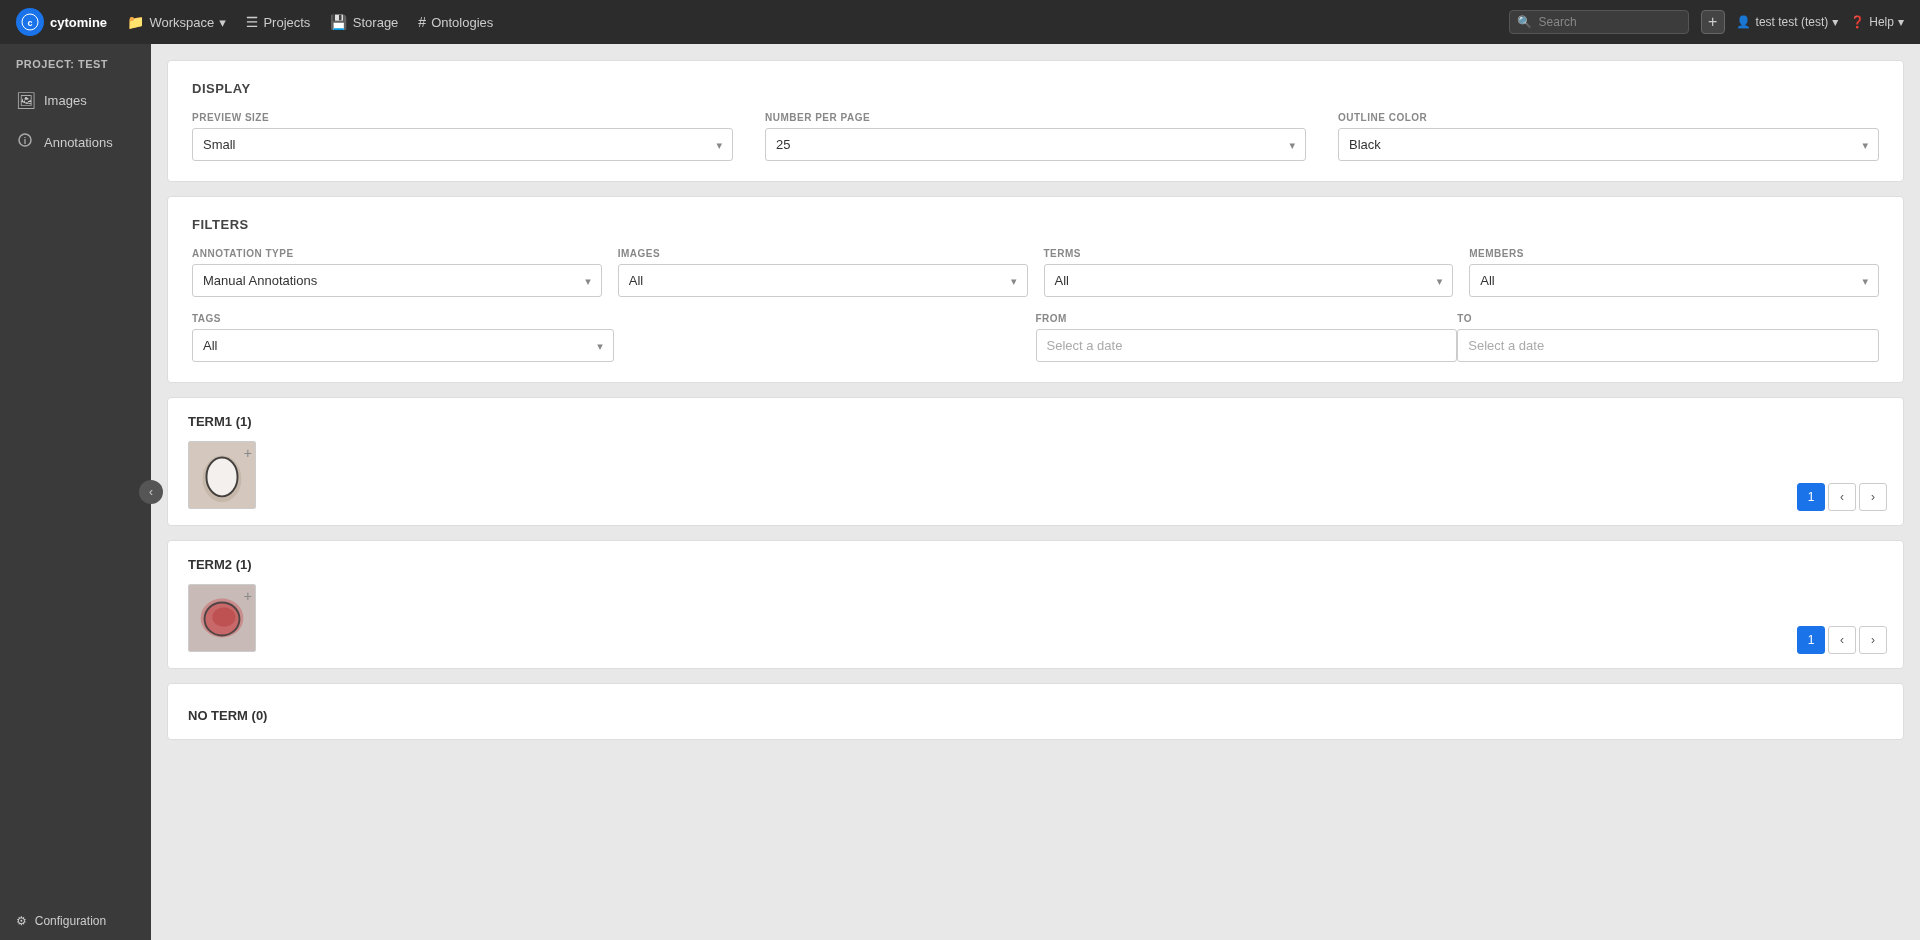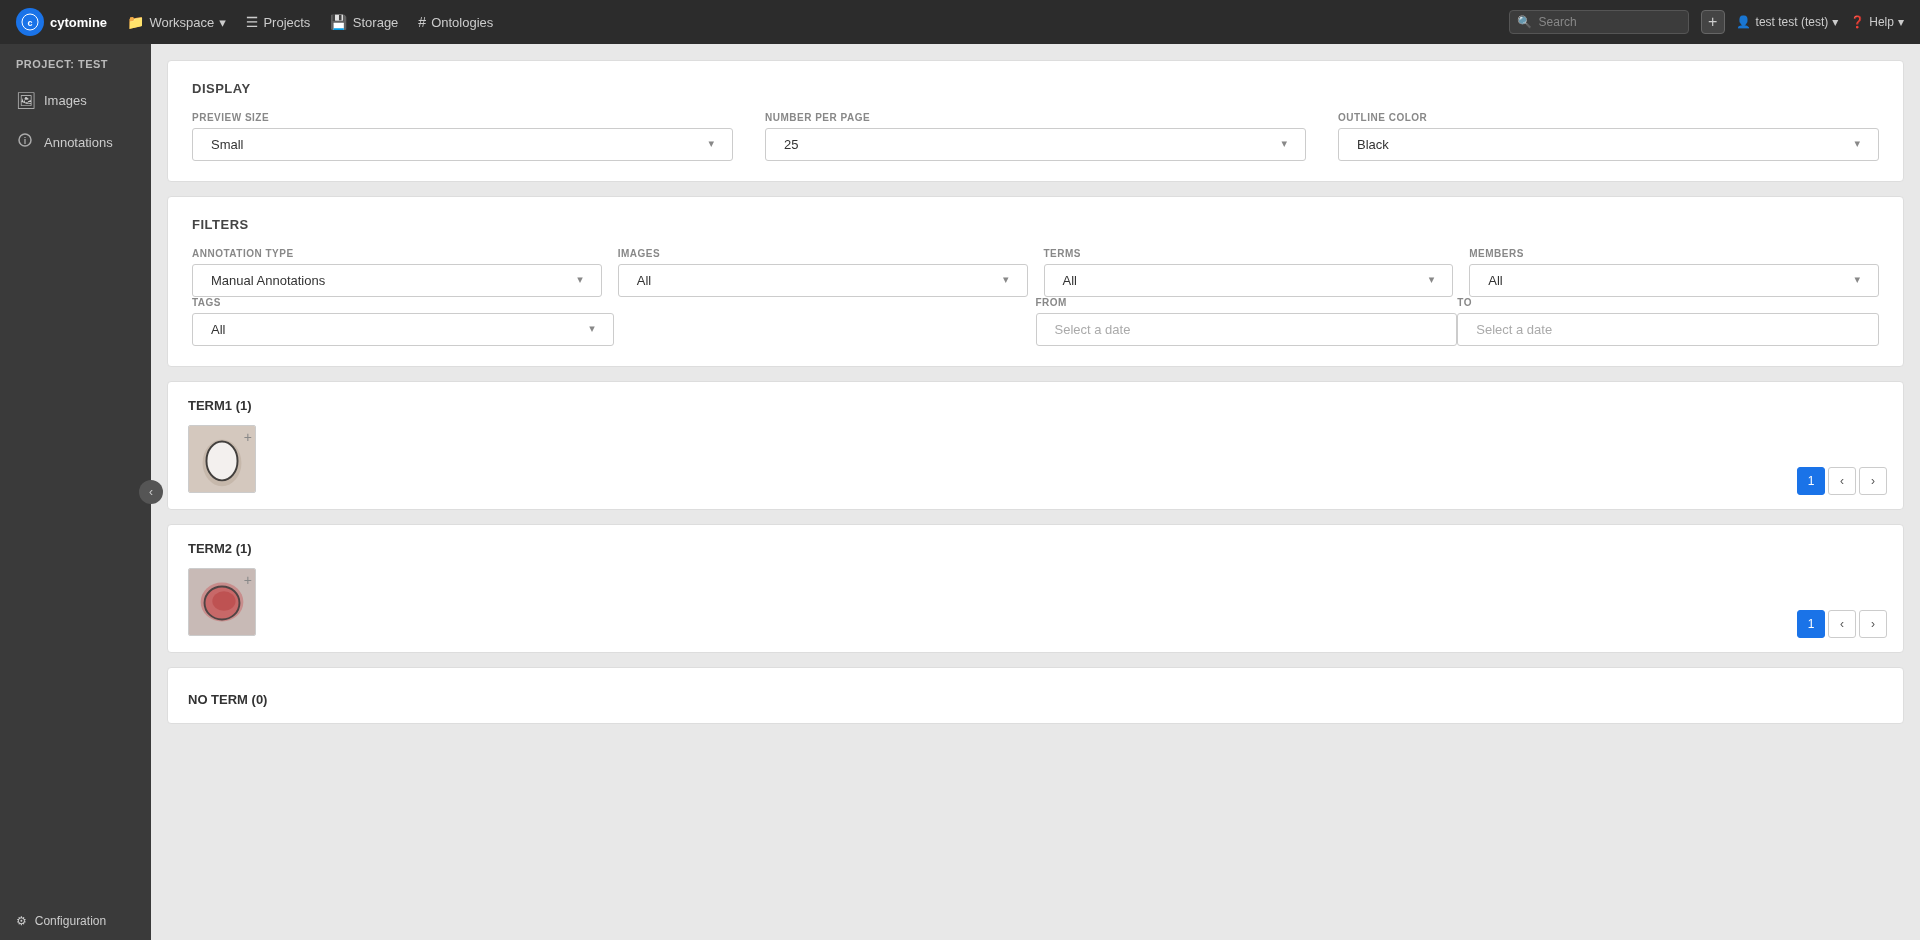--- a/index.html
+++ b/index.html
@@ -200,37 +200,38 @@
     .field-label {
       font-size: 10px;
       color: #888;
       letter-spacing: 0.5px;
       text-transform: uppercase;
       font-weight: 600;
     }
     .select-field {
       border: 1px solid #ccc;
       border-radius: 3px;
-      padding: 8px 18px;
+      padding: 8px 10px;
       background: #fff;
       font-size: 13px;
       color: #333;
       display: flex;
-      align-items: flex-start;
+      align-items: flex-end;
       justify-content: space-between;
       cursor: pointer;
       width: 100%;
     }
     .select-arrow { color: #888; font-size: 11px; }
 
     
     .filters-grid {
       display: grid;
       grid-template-columns: 1fr 1fr 1fr 1fr;
       gap: 16px;
+      margin-bottom: 16px;
     }
     .filters-row2 {
       display: grid;
       grid-template-columns: 1fr 1fr 1fr 1fr;
     }
 
     
     .term-card {
       background: #fff;
       border-radius: 4px;

